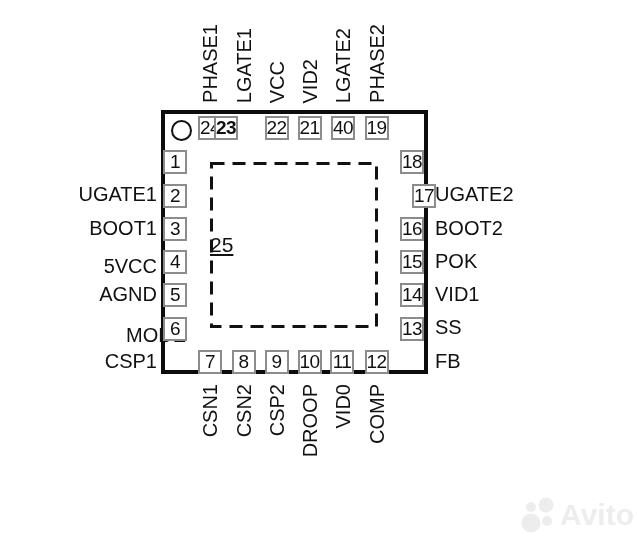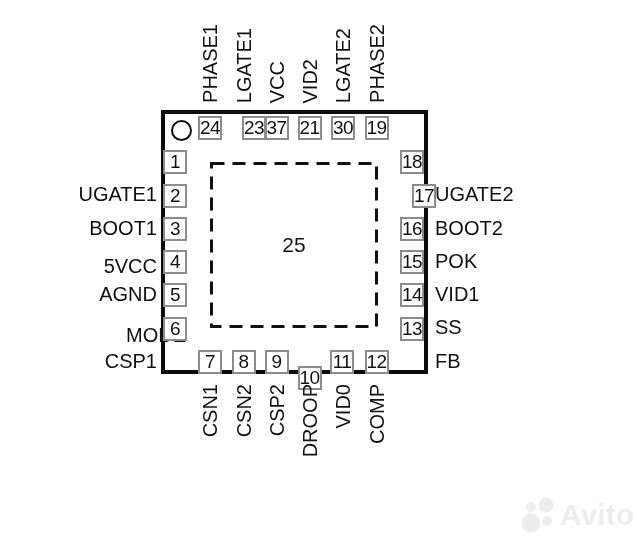--- a/index.html
+++ b/index.html
@@ -29,24 +29,25 @@
     width:21px;height:21px;
     box-sizing:border-box;
     border:2.5px solid var(--ink);
     border-radius:50%;
     background:var(--bg);
   }
   #pad-svg{position:absolute;left:210px;top:162px;}
   #pad-text{
     position:absolute;left:210px;top:162px;
     width:168px;height:166px;
-    display:flex;flex-direction:column;
-    align-items:center;justify-content:center;
+    display:flex;flex-direction:row;
+    align-items:center;justify-content:flex-start;
     font-size:21px;line-height:26px;
     color:var(--ink);
+    text-decoration:underline;
   }
   .pin-box{
     position:absolute;
     width:24px;height:24px;
     box-sizing:border-box;
     border:2px solid var(--boxline);
     background:var(--bg);
     display:flex;align-items:center;justify-content:center;
     font-size:19px;letter-spacing:-0.5px;
     color:var(--ink);
@@ -97,53 +98,53 @@
 
   <div id="pad-text">
     <div>25</div>
   </div>
 
   <div id="pins">
       <div class="pin-box" style="left: 198px; top: 116px;">
         <span>24</span>
       </div>
       <div class="v-label" style="left: 199px; bottom: 437px;">PHASE1</div>
-      <div class="pin-box" style="left: 242px; top: 116px;">
+      <div class="pin-box" style="left: 214px; top: 116px; font-weight: bold;">
         <span>23</span>
       </div>
       <div class="v-label" style="left: 232.5px; bottom: 437px;">LGATE1</div>
       <div class="pin-box" style="left: 264.5px; top: 116px;">
-        <span>37</span>
+        <span>22</span>
       </div>
       <div class="v-label" style="left: 265.5px; bottom: 437px;">VCC</div>
       <div class="pin-box" style="left: 297.5px; top: 116px; justify-content: center;">
         <span>21</span>
       </div>
       <div class="v-label" style="left: 298.5px; bottom: 437px;">VID2</div>
       <div class="pin-box" style="left: 331px; top: 116px;">
-        <span>30</span>
+        <span>40</span>
       </div>
       <div class="v-label" style="left: 332px; bottom: 437px;">LGATE2</div>
       <div class="pin-box" style="left: 364.5px; top: 116px;">
         <span>19</span>
       </div>
       <div class="v-label" style="left: 365.5px; bottom: 437px;">PHASE2</div>
       <div class="pin-box" style="left: 198px; top: 350px;">
         <span>7</span>
       </div>
       <div class="v-label" style="left: 199px; top: 384px;">CSN1</div>
       <div class="pin-box" style="left: 231.5px; top: 350px;">
         <span>8</span>
       </div>
       <div class="v-label" style="left: 232.5px; top: 384px;">CSN2</div>
       <div class="pin-box" style="left: 264.5px; top: 350px;">
         <span>9</span>
       </div>
       <div class="v-label" style="left: 265.5px; top: 384px;">CSP2</div>
-      <div class="pin-box" style="left: 297.5px; top: 350px; margin-top: 16px;">
+      <div class="pin-box" style="left: 297.5px; top: 350px;">
         <span>10</span>
       </div>
       <div class="v-label" style="left: 298.5px; top: 384px;">DROOP</div>
       <div class="pin-box" style="left: 330px; top: 350px;">
         <span>11</span>
       </div>
       <div class="v-label" style="left: 332px; top: 384px;">VID0</div>
       <div class="pin-box" style="left: 364.5px; top: 350px;">
         <span>12</span>
       </div>

